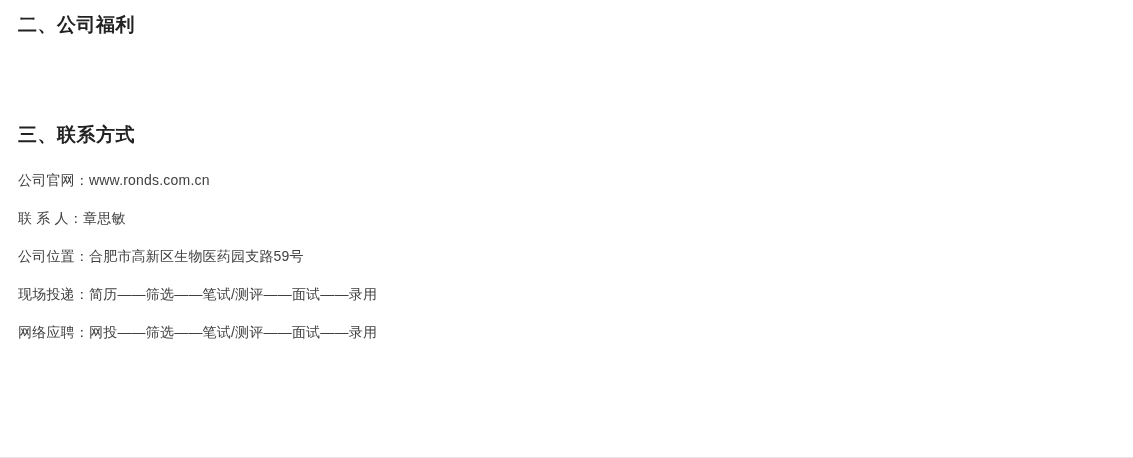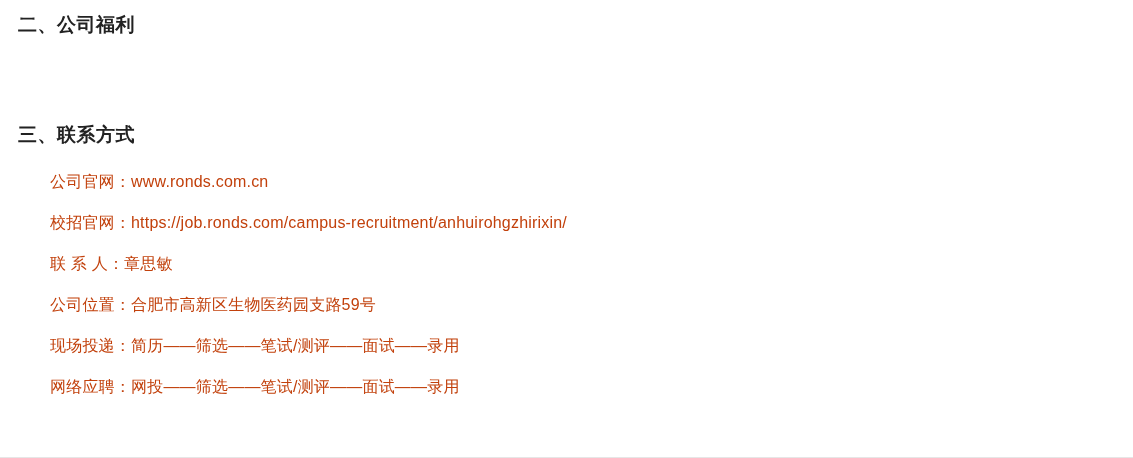--- a/index.html
+++ b/index.html
@@ -50,27 +50,26 @@
     left: 18px;
     top: 122px;
   }
   .contact-list {
     position: absolute;
     left: 18px;
     top: 170px;
     width: 1090px;
   }
   .contact-row {
-    font-size: 16px;
-    color: #c2410c;
+    font-size: 14px;
+    color: #404040;
     line-height: 1.5;
     margin-bottom: 17px;
     white-space: nowrap;
     letter-spacing: 0.2px;
-    margin-left: 32px;
   }
   .contact-label {
     display: inline;
   }
   .contact-value {
     display: inline;
   }
   .divider {
     position: absolute;
     left: 0;
@@ -89,23 +88,20 @@
 
 
   <h2 class="section-heading heading-contact">三、联系方式</h2>
 
   <div class="contact-list">
 
     <div class="contact-row">
       <span class="contact-label">公司官网：</span><span class="contact-value">www.ronds.com.cn</span>
     </div>
 
-    <div class="contact-row">
-      <span class="contact-label">校招官网：</span><span class="contact-value">https://job.ronds.com/campus-recruitment/anhuirohgzhirixin/</span>
-    </div>
 
 
     <div class="contact-row">
       <span class="contact-label">联 系 人：</span><span class="contact-value">章思敏</span>
     </div>
 
     <div class="contact-row">
       <span class="contact-label">公司位置：</span><span class="contact-value">合肥市高新区生物医药园支路59号</span>
     </div>
 

